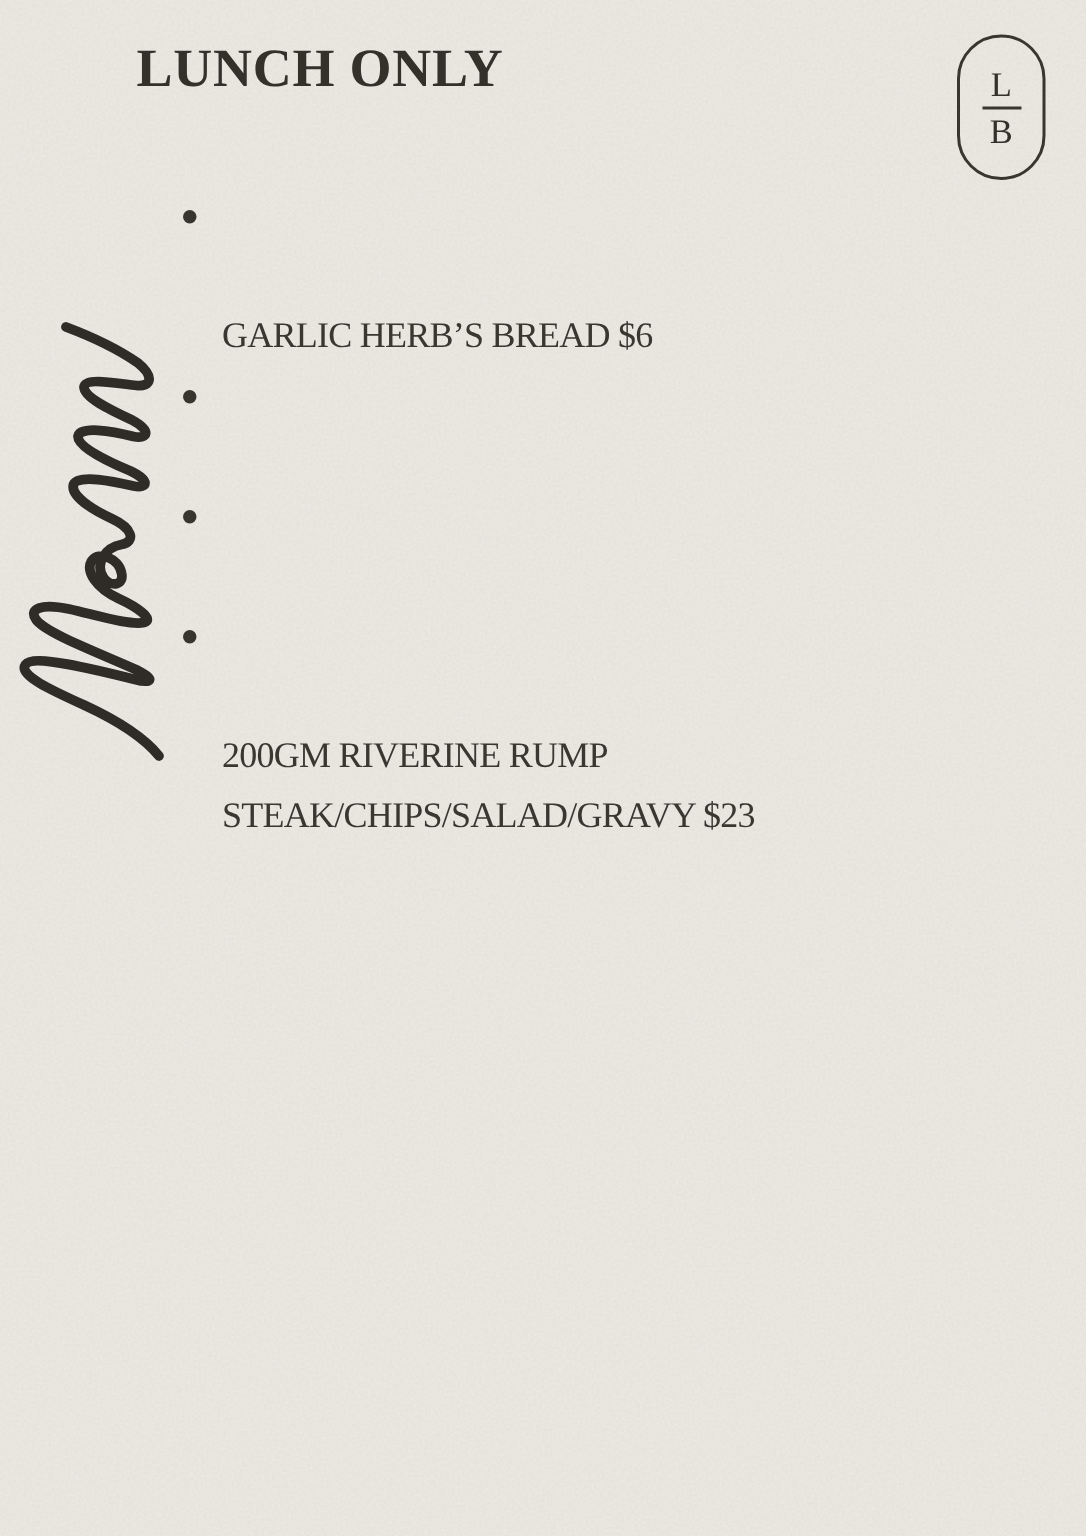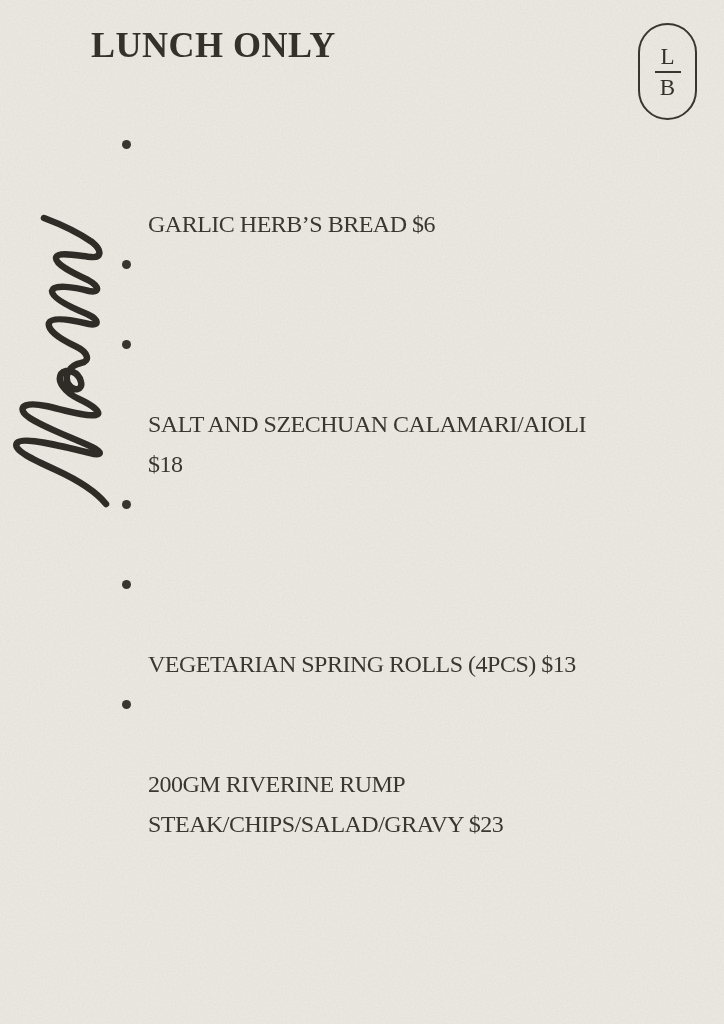--- a/index.html
+++ b/index.html
@@ -166,34 +166,25 @@
 
         <li class="menu-item">
           <span class="dot"></span>
           <span class="item-text">GARLIC HERB’S BREAD $6</span>
         </li>
 
         <li class="menu-item">
           <span class="dot"></span>
         </li>
 
-        <li class="menu-item">
-          <span class="dot"></span>
-          <span class="item-text">SALT AND SZECHUAN CALAMARI/AIOLI
-$18</span>
-        </li>
 
         <li class="menu-item">
           <span class="dot"></span>
         </li>
 
-        <li class="menu-item">
-          <span class="dot"></span>
-          <span class="item-text">VEGETARIAN SPRING ROLLS (4PCS) $13</span>
-        </li>
 
 
         <li class="menu-item">
           <span class="dot"></span>
           <span class="item-text">200GM RIVERINE RUMP
 STEAK/CHIPS/SALAD/GRAVY $23</span>
         </li>
 
       </ul>
 

